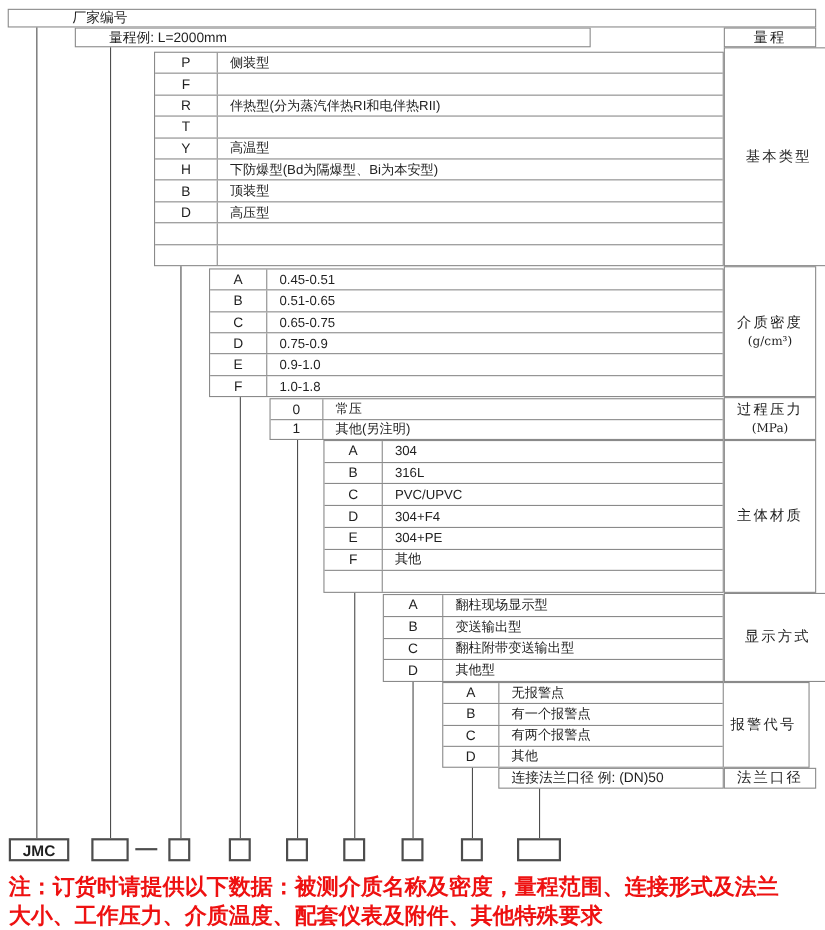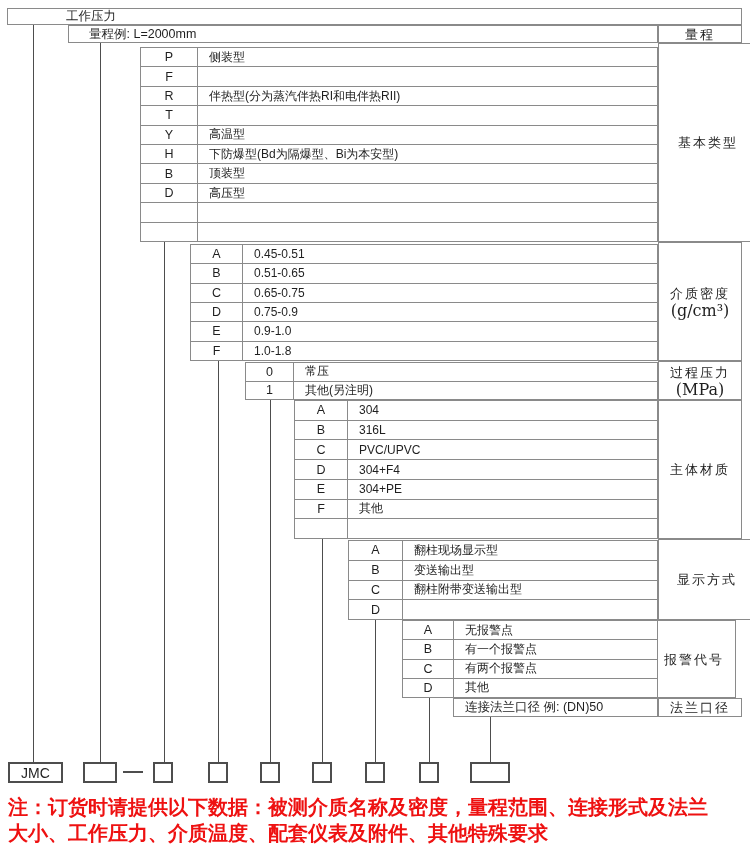--- a/index.html
+++ b/index.html
@@ -9,48 +9,48 @@
   }
   .abs{position:absolute;box-sizing:border-box;}
   .frame{border:1px solid var(--line,#8a8a8a);background:#fff;}
   .toprow{display:flex;align-items:center;font-size:12.5px;}
   
   .lblcell{
     border:1px solid var(--line,#8a8a8a);display:flex;flex-direction:column;
     align-items:center;justify-content:center;text-align:center;
     font-family:"DejaVu Serif",serif;font-size:13px;letter-spacing:2px;line-height:17px;
   }
-  .lblcell .sub{letter-spacing:0;font-size:16px;}
+  .lblcell .sub{letter-spacing:0;font-size:11px;}
   
   .section{display:flex;flex-direction:column;border:1px solid var(--line,#8a8a8a);background:#fff;}
   .row{flex:1;display:flex;border-top:1px solid var(--line,#8a8a8a);min-height:0;}
   .row:first-child{border-top:none;}
   .code{display:flex;align-items:center;justify-content:center;border-right:1px solid var(--line,#8a8a8a);font-size:12.5px;flex:0 0 auto;}
   .desc{flex:1;display:flex;align-items:center;padding-left:11px;font-size:12px;white-space:nowrap;overflow:hidden;}
   .s1 .code{width:56px;} .s2 .code{width:51px;} .s3 .code{width:47px;}
   .s4 .code{width:52px;} .s5 .code{width:53px;} .s6 .code{width:50px;}
   
   .vline{width:1px;background:var(--box-line,#4d4d4d);}
   
   .cbox{border:2px solid var(--box-line,#4d4d4d);background:#fff;}
-  .model{display:flex;align-items:center;justify-content:center;font-weight:normal;font-size:14px;}
+  .model{display:flex;align-items:center;justify-content:center;font-weight:bold;font-size:14px;}
   .dash{height:2px;background:var(--box-line,#4d4d4d);}
   
   .note{font-size:20px;font-weight:bold;color:var(--note-red,#ee1111);line-height:26px;white-space:nowrap;}
 </style>
 </head>
 <body>
 
 <div class="canvas">
 
   <div class="abs frame toprow" style="left:7px;top:8px;width:735px;height:17px;padding-left:58px;">
-    <span>工作压力</span>
-  </div>
-
-  <div class="abs frame toprow" style="left:68px;top:25px;width:590px;height:18px;padding-left:20px;">
+    <span>厂家编号</span>
+  </div>
+
+  <div class="abs frame toprow" style="left:68px;top:25px;width:469px;height:18px;padding-left:30px;">
     <span>量程例: L=2000mm</span>
   </div>
 
   <div class="abs lblcell" style="left:658px;top:25px;width:84px;height:18px;">
     <div>量程</div>
   </div>
   <div class="abs lblcell" style="left:658px;top:43px;width:100px;height:199px;">
     <div>基本类型</div>
   </div>
   <div class="abs lblcell" style="left:658px;top:242px;width:84px;height:119px;">
@@ -192,20 +192,21 @@
     <div class="row">
         <div class="code">B</div>
         <div class="desc">变送输出型</div>
       </div>
     <div class="row">
         <div class="code">C</div>
         <div class="desc">翻柱附带变送输出型</div>
       </div>
     <div class="row">
         <div class="code">D</div>
+        <div class="desc">其他型</div>
       </div>
   </div>
 
   <div class="abs section s6" style="left:402px;top:620px;width:256px;height:78px;">
     <div class="row">
         <div class="code">A</div>
         <div class="desc">无报警点</div>
       </div>
     <div class="row">
         <div class="code">B</div>

